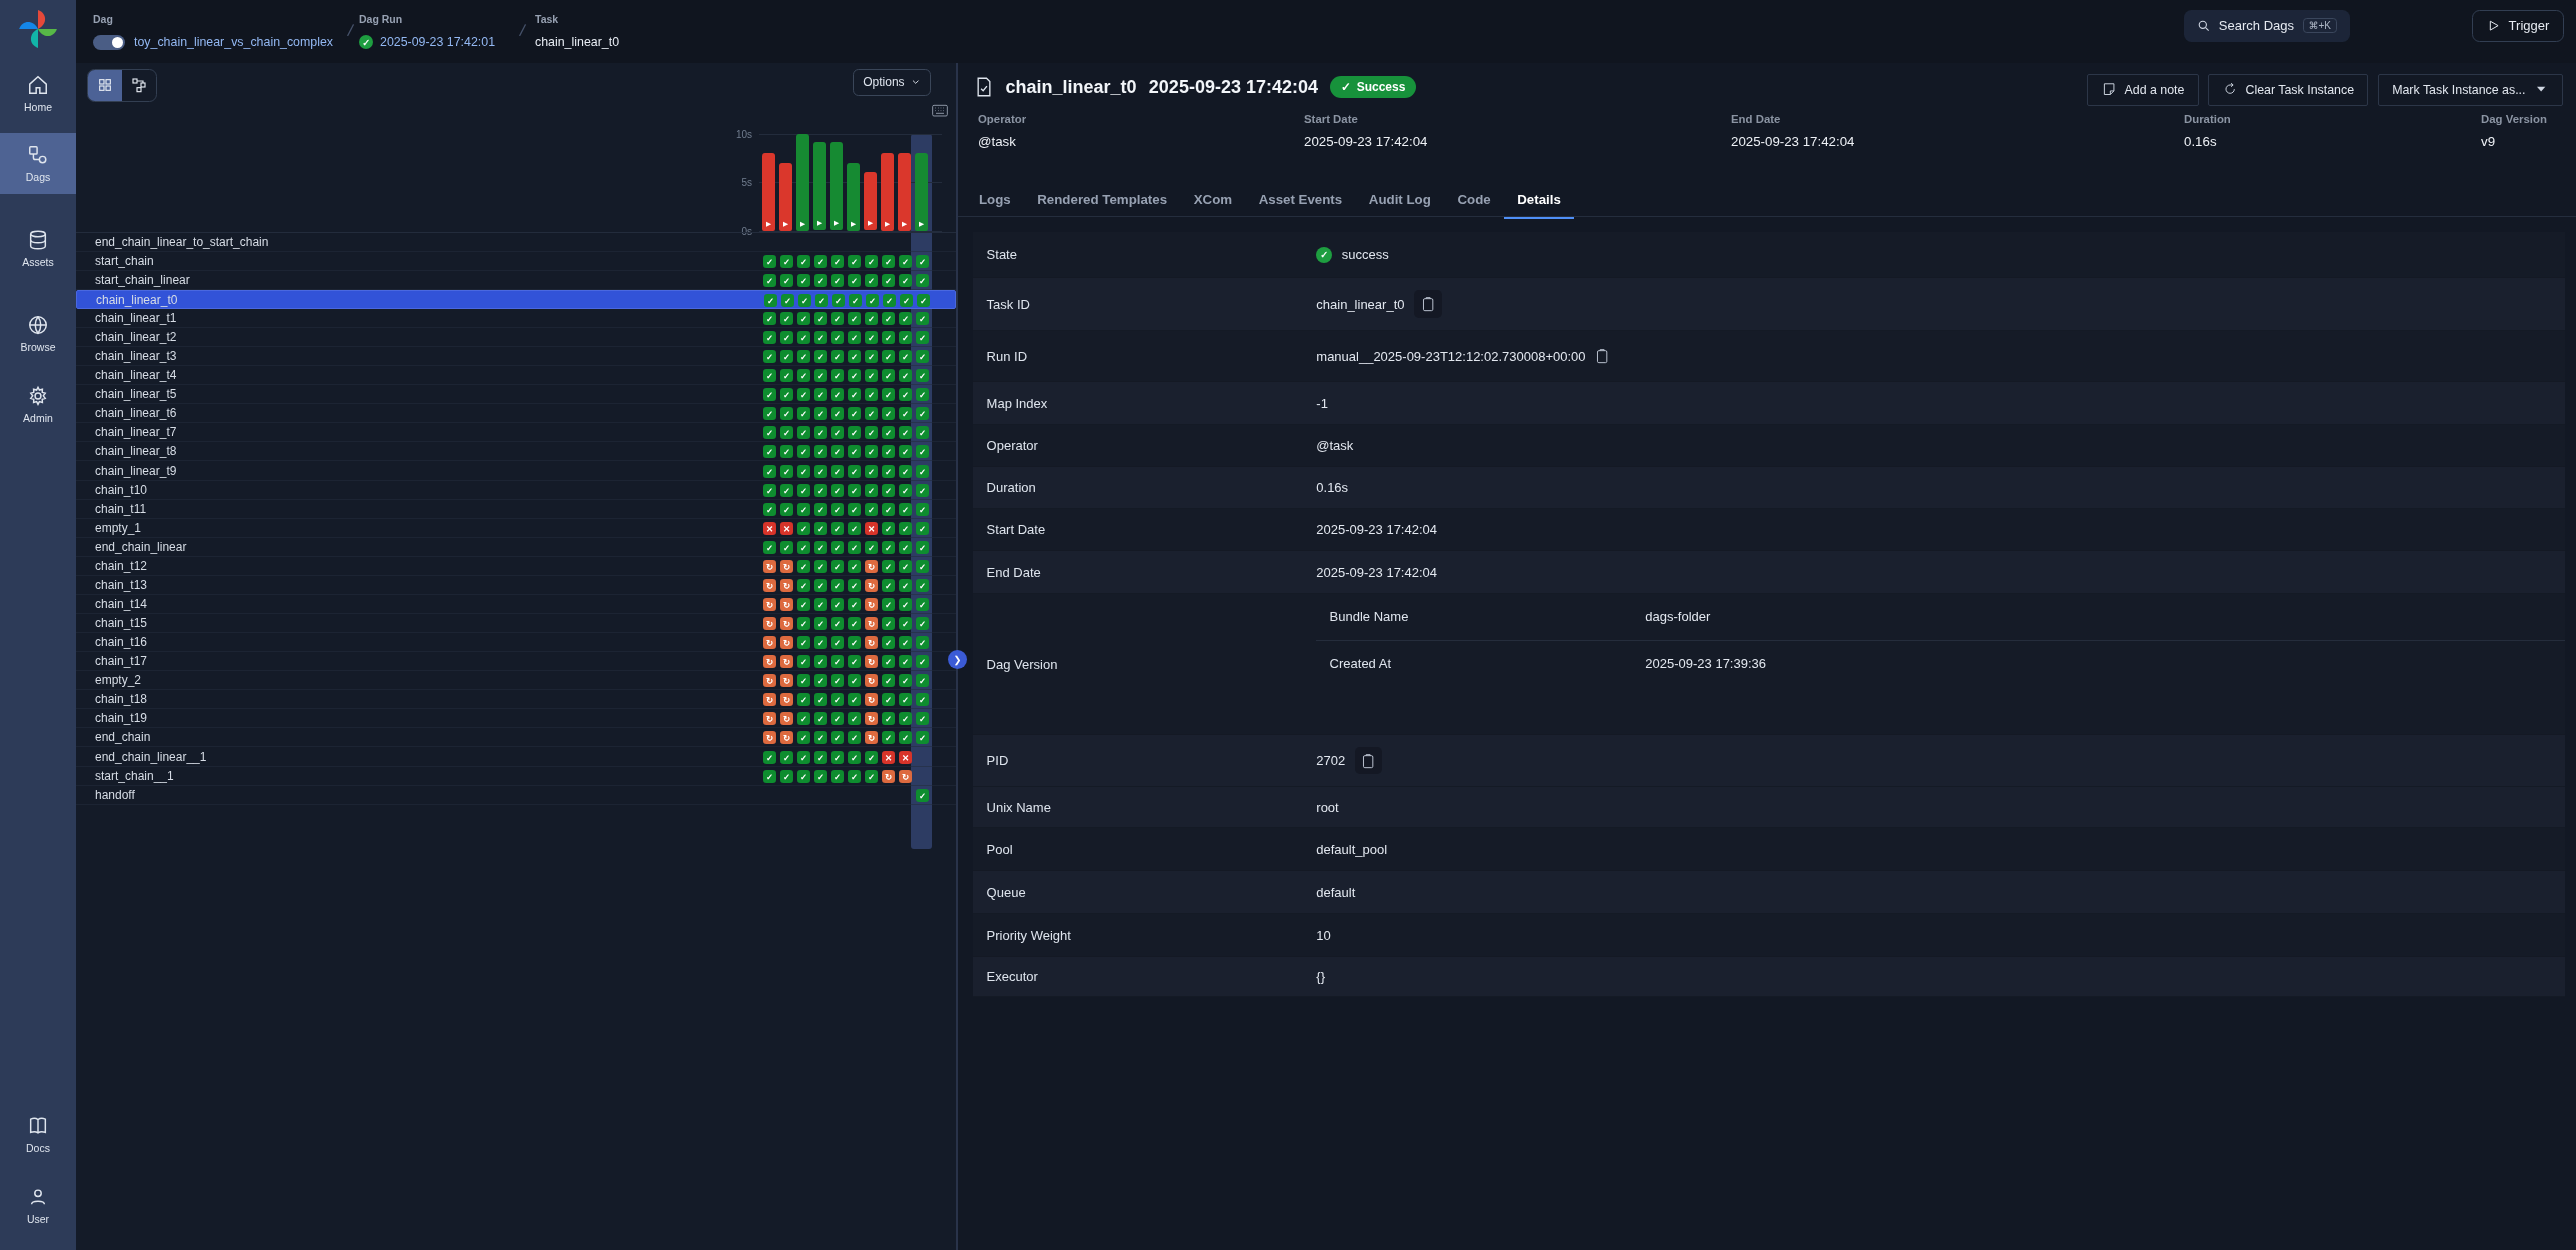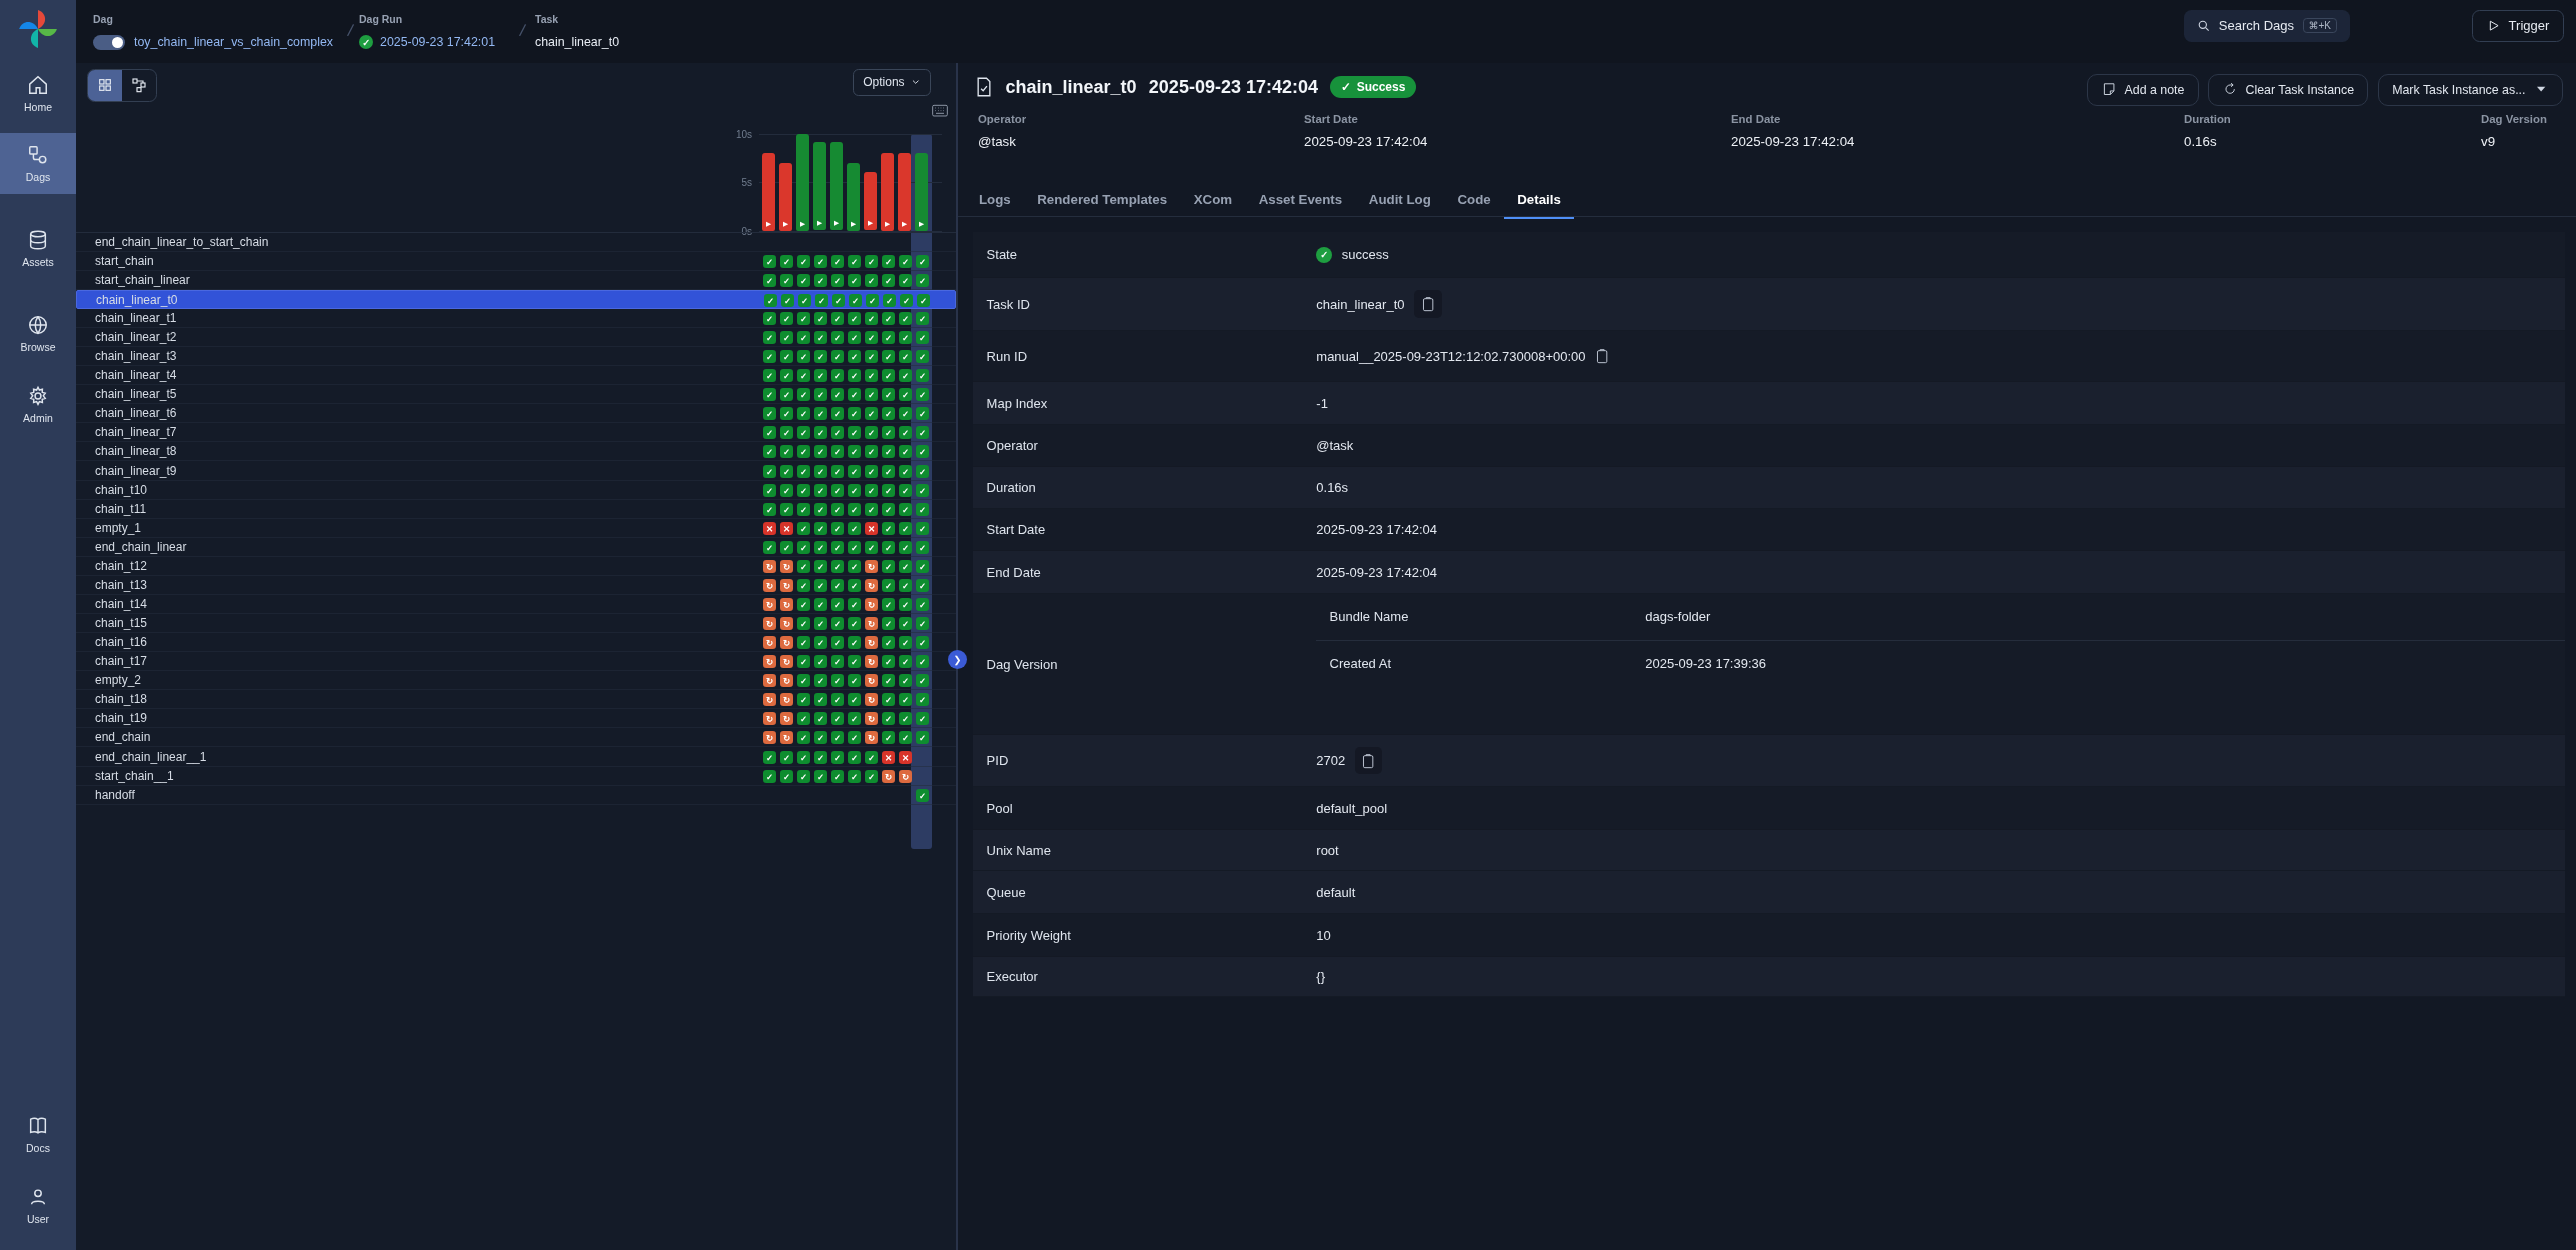--- a/index.html
+++ b/index.html
@@ -54,21 +54,21 @@
   
   .divider-v { position:absolute; left:956px; top:63px; width:1.9px; height:1188px; background:#29334a; }
   .splitter { position:absolute; left:948px; top:650px; width:19px; height:19px; border-radius:50%; background:#3b5bd6; color:#fff; font-size:9.5px; display:flex; align-items:center; justify-content:center; cursor:pointer; z-index:6; }
 
   
   .right-panel { position:absolute; left:958px; top:63px; width:1618px; height:1188px; background:#121824; }
   .ti-header { position:absolute; left:17px; top:13.3px; display:flex; align-items:center; gap:12.4px; }
   .ti-title { font-size:18px; font-weight:700; color:#f2f5f9; }
   .badge { display:flex; align-items:center; gap:5.7px; background:#17923b; color:#fff; font-size:12px; font-weight:700; border-radius:11.4px; padding:3.8px 10.5px; }
   .actions { position:absolute; right:13.3px; top:10.5px; display:flex; gap:9.5px; }
-  .act-btn { height:32px; display:flex; align-items:center; gap:8.6px; border:1px solid #2c3648; border-radius:10px; padding:0 13.3px; font-size:12.4px; color:#e2e7ef; cursor:pointer; background:transparent; }
+  .act-btn { height:32px; display:flex; align-items:center; gap:8.6px; border:1px solid #2c3648; border-radius:2px; padding:0 13.3px; font-size:12.4px; color:#e2e7ef; cursor:pointer; background:transparent; }
   .act-btn svg { width:14.3px; height:14.3px; stroke:#cfd6e2; fill:none; stroke-width:1.6; }
 
   .meta-col { position:absolute; top:50px; }
   .meta-col .m-lbl { font-size:11.4px; font-weight:700; color:#8b94a3; margin-bottom:8.6px; }
   .meta-col .m-val { font-size:13.3px; color:#eef1f6; }
 
   .tabs { position:absolute; left:7.6px; top:118px; display:flex; }
   .tab { padding:10.5px 13.3px; font-size:13.3px; font-weight:700; color:#97a1b2; cursor:pointer; border-bottom:2.9px solid transparent; }
   .tab.active { color:#fff; border-bottom-color:#4f8ff7; }
   .tabs-line { position:absolute; left:0; top:153px; width:1618px; height:1px; background:#242d3d; }
@@ -782,32 +782,32 @@
           <span class="d-val">
             <span>2702</span>
             <span class="copy-btn copy-box">
     <svg viewBox="0 0 20 24">
                 <rect x="3" y="4" width="14" height="18" rx="2"></rect>
                 <path d="M7 4 V2.5 H13 V4"></path>
               </svg>
   </span>
           </span>
         </div>
+        <div class="d-row even" style="height: 41px;">
+          <span class="d-lbl">Unix Name</span>
+          <span class="d-val">
+            <span>root</span>
+          </span>
+        </div>
         <div class="d-row odd" style="height: 43px;">
           <span class="d-lbl">Pool</span>
           <span class="d-val">
             <span>default_pool</span>
           </span>
         </div>
-        <div class="d-row even" style="height: 41px;">
-          <span class="d-lbl">Unix Name</span>
-          <span class="d-val">
-            <span>root</span>
-          </span>
-        </div>
         <div class="d-row even" style="height: 43px;">
           <span class="d-lbl">Queue</span>
           <span class="d-val">
             <span>default</span>
           </span>
         </div>
         <div class="d-row odd" style="height: 43px;">
           <span class="d-lbl">Priority Weight</span>
           <span class="d-val">
             <span>10</span>

